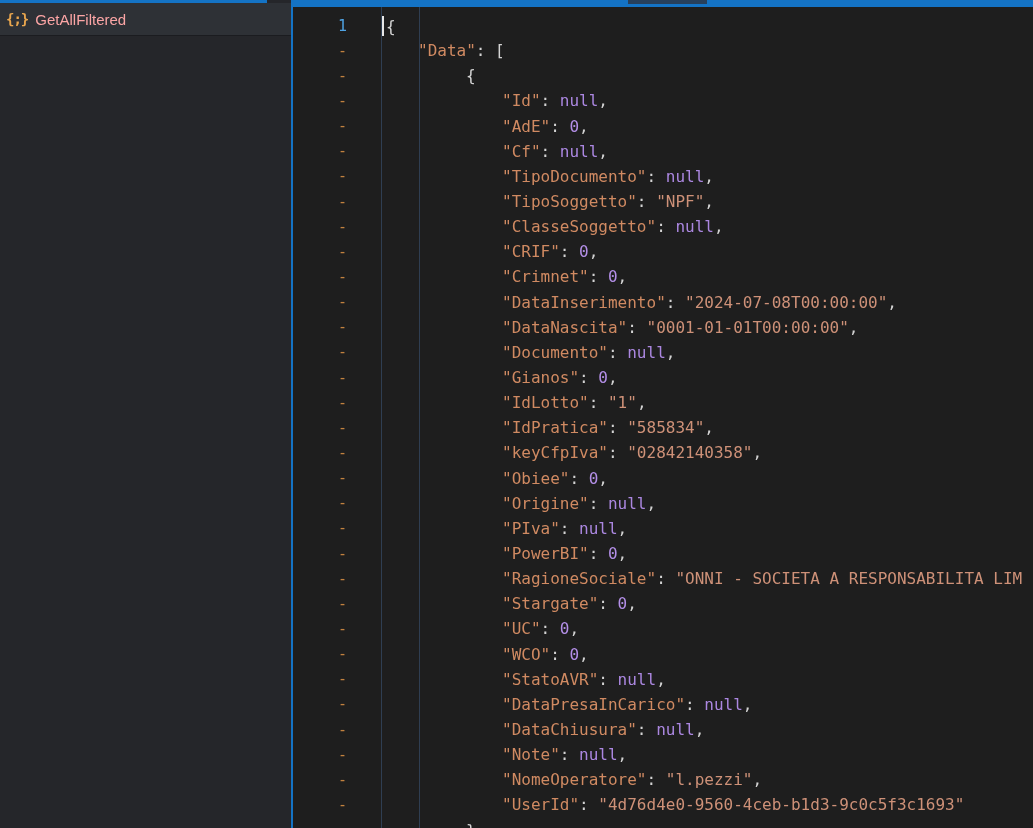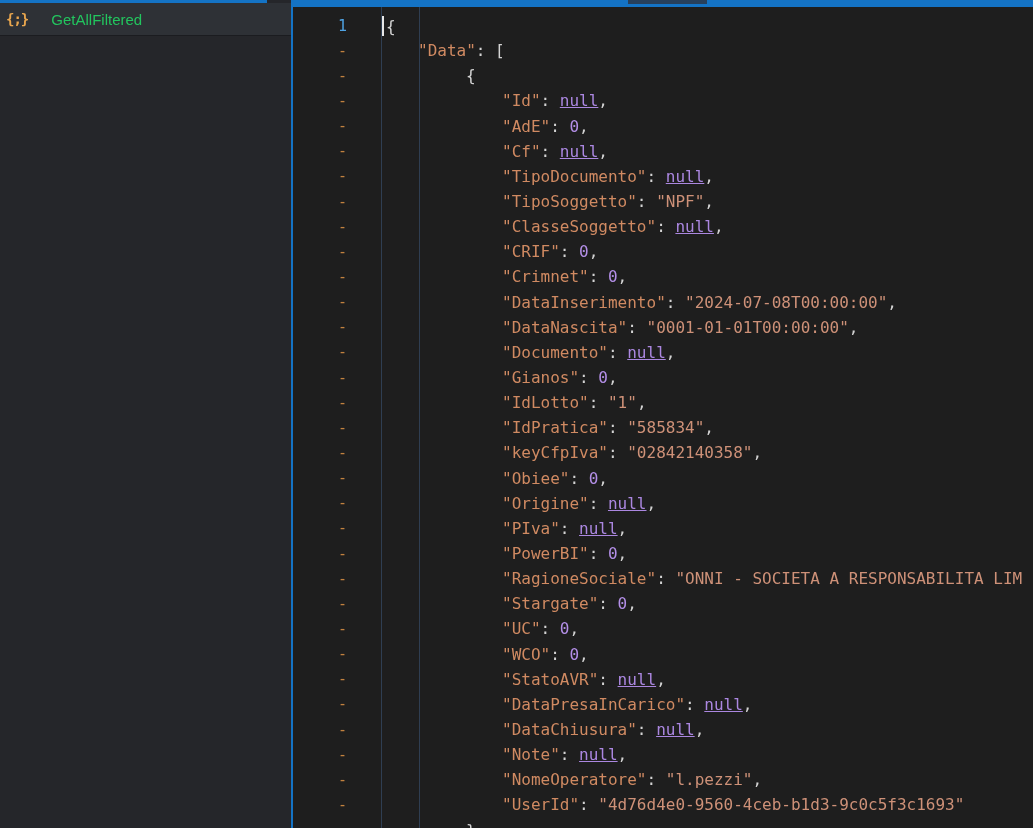--- a/index.html
+++ b/index.html
@@ -45,22 +45,21 @@
     cursor: pointer;
   }
   .json-icon {
     font: bold 14px "DejaVu Sans Mono", monospace;
     color: #e8a64e;
     margin-right: 7px;
     letter-spacing: -1px;
   }
   .request-label {
     font: 15px "Liberation Sans", sans-serif;
-    color: #22c55e;
-    margin-left: 16px;
+    color: #fca5a5;
   }
   
   .editor {
     position: absolute;
     left: 291px; top: 0;
     width: 742px;
     height: 828px;
     background: #1e1e1e;
     border-left: 2px solid #1473c5;
     box-sizing: border-box;
@@ -120,21 +119,21 @@
   .cursor {
     display: inline-block;
     width: 2px;
     height: 20px;
     background: #e8e8e8;
     vertical-align: -4px;
     margin-right: 2px;
   }
   .tk-key  { color: #d08a62; }
   .tk-str  { color: #ce9178; }
-  .tk-kw   { color: #ab87e0; text-decoration: underline; }
+  .tk-kw   { color: #ab87e0; }
   .tk-num  { color: #b48fe8; }
   .tk-punc { color: #d4d4d4; }
 </style>
 </head>
 <body>
 
 <div class="page">
 
   <aside class="sidebar">
     <div class="sidebar-topline"></div>

